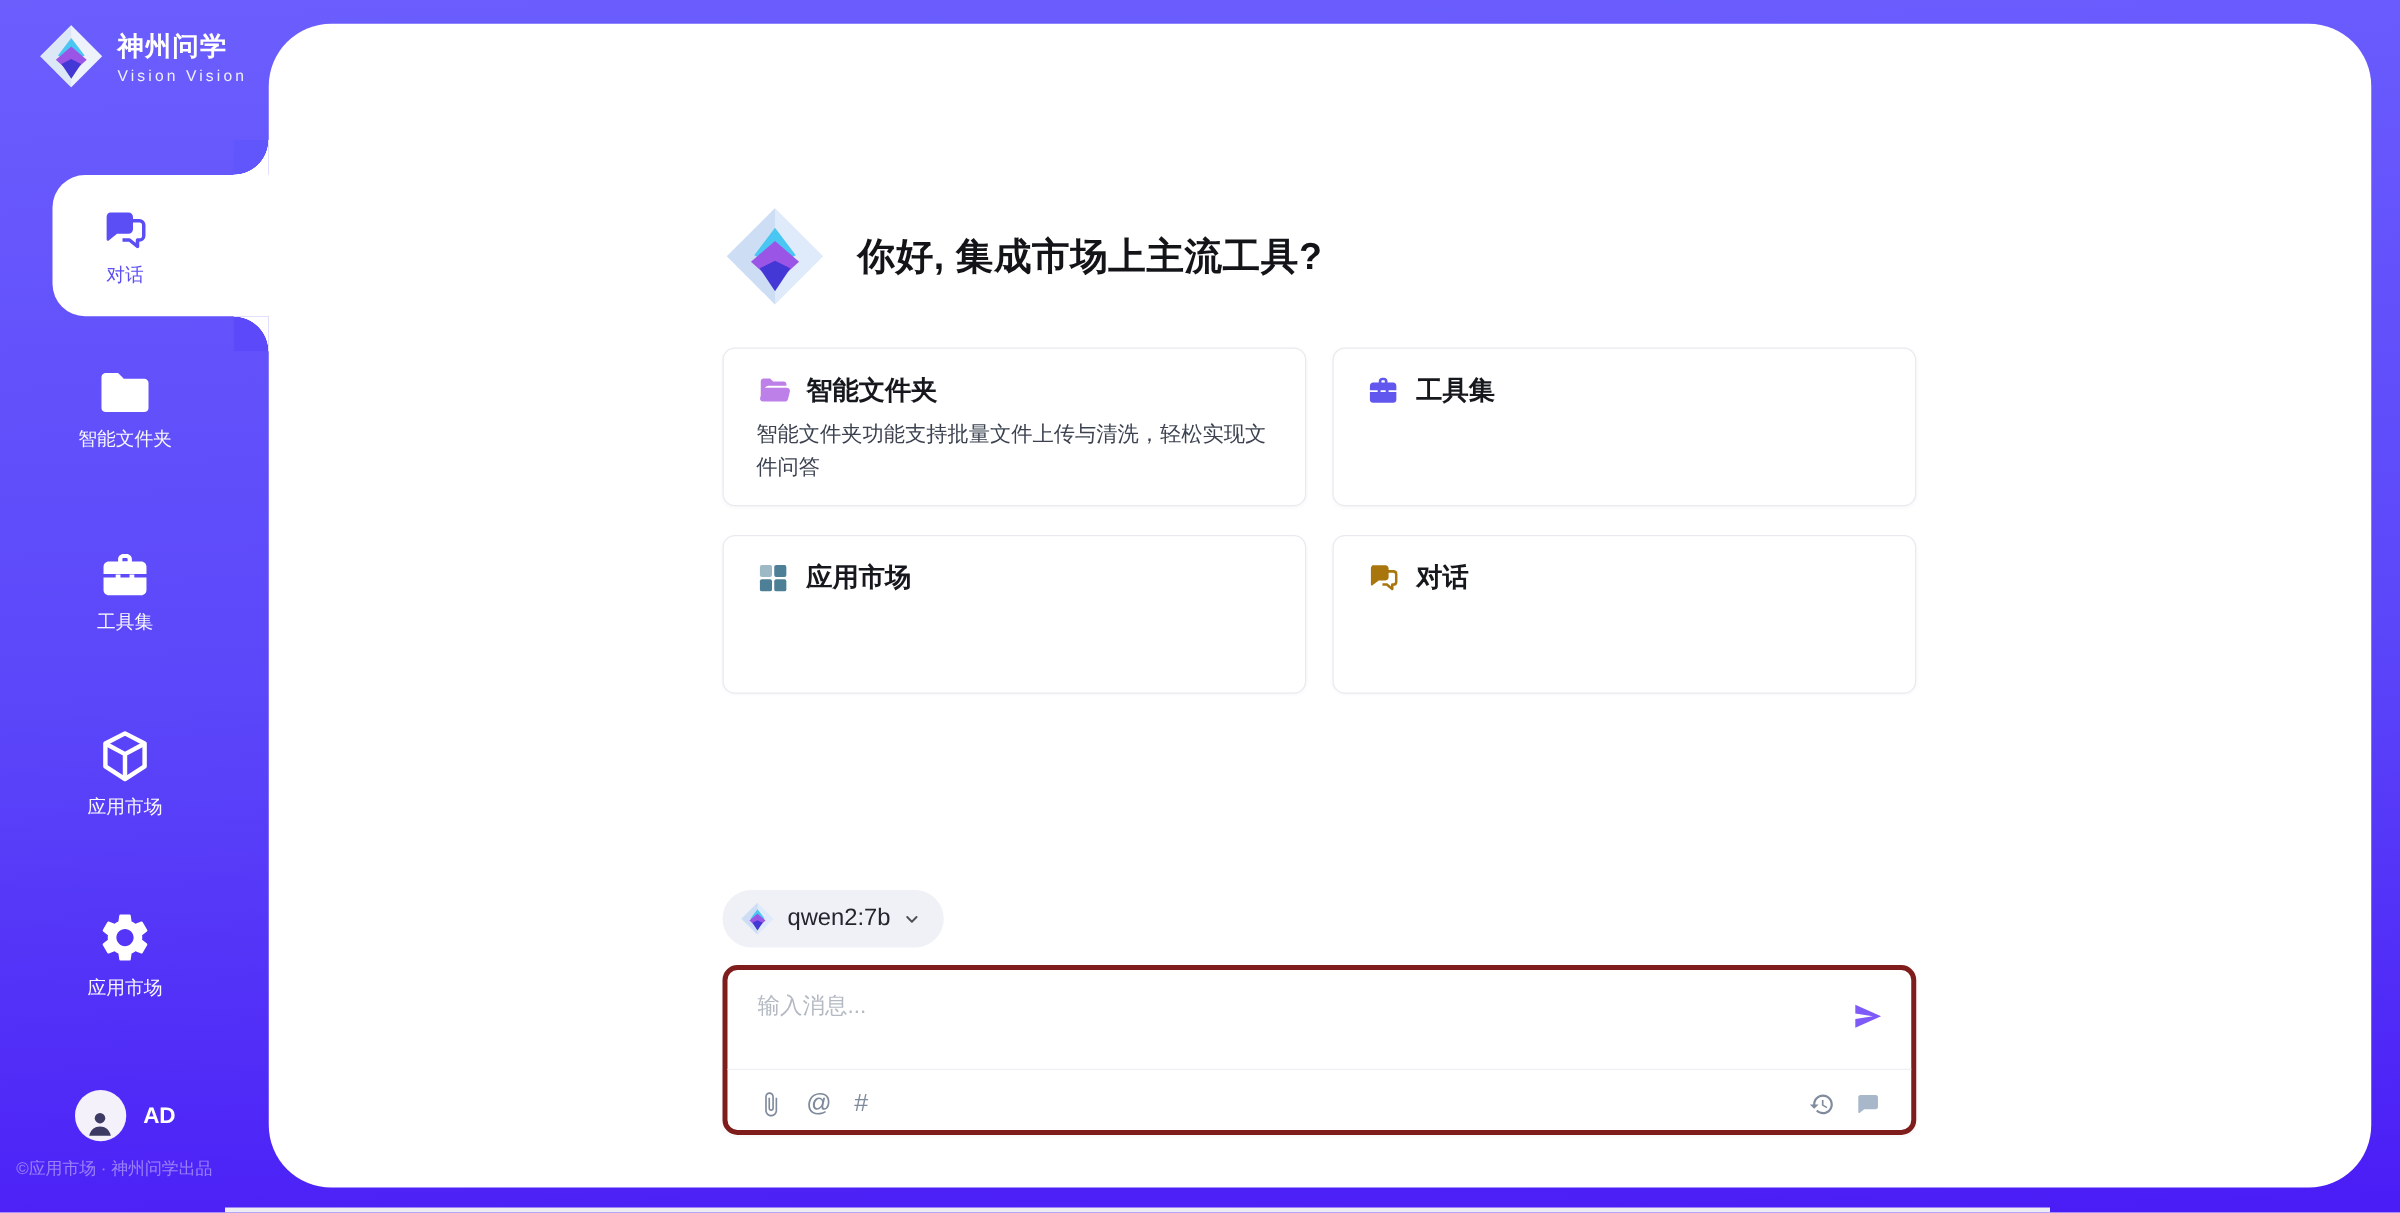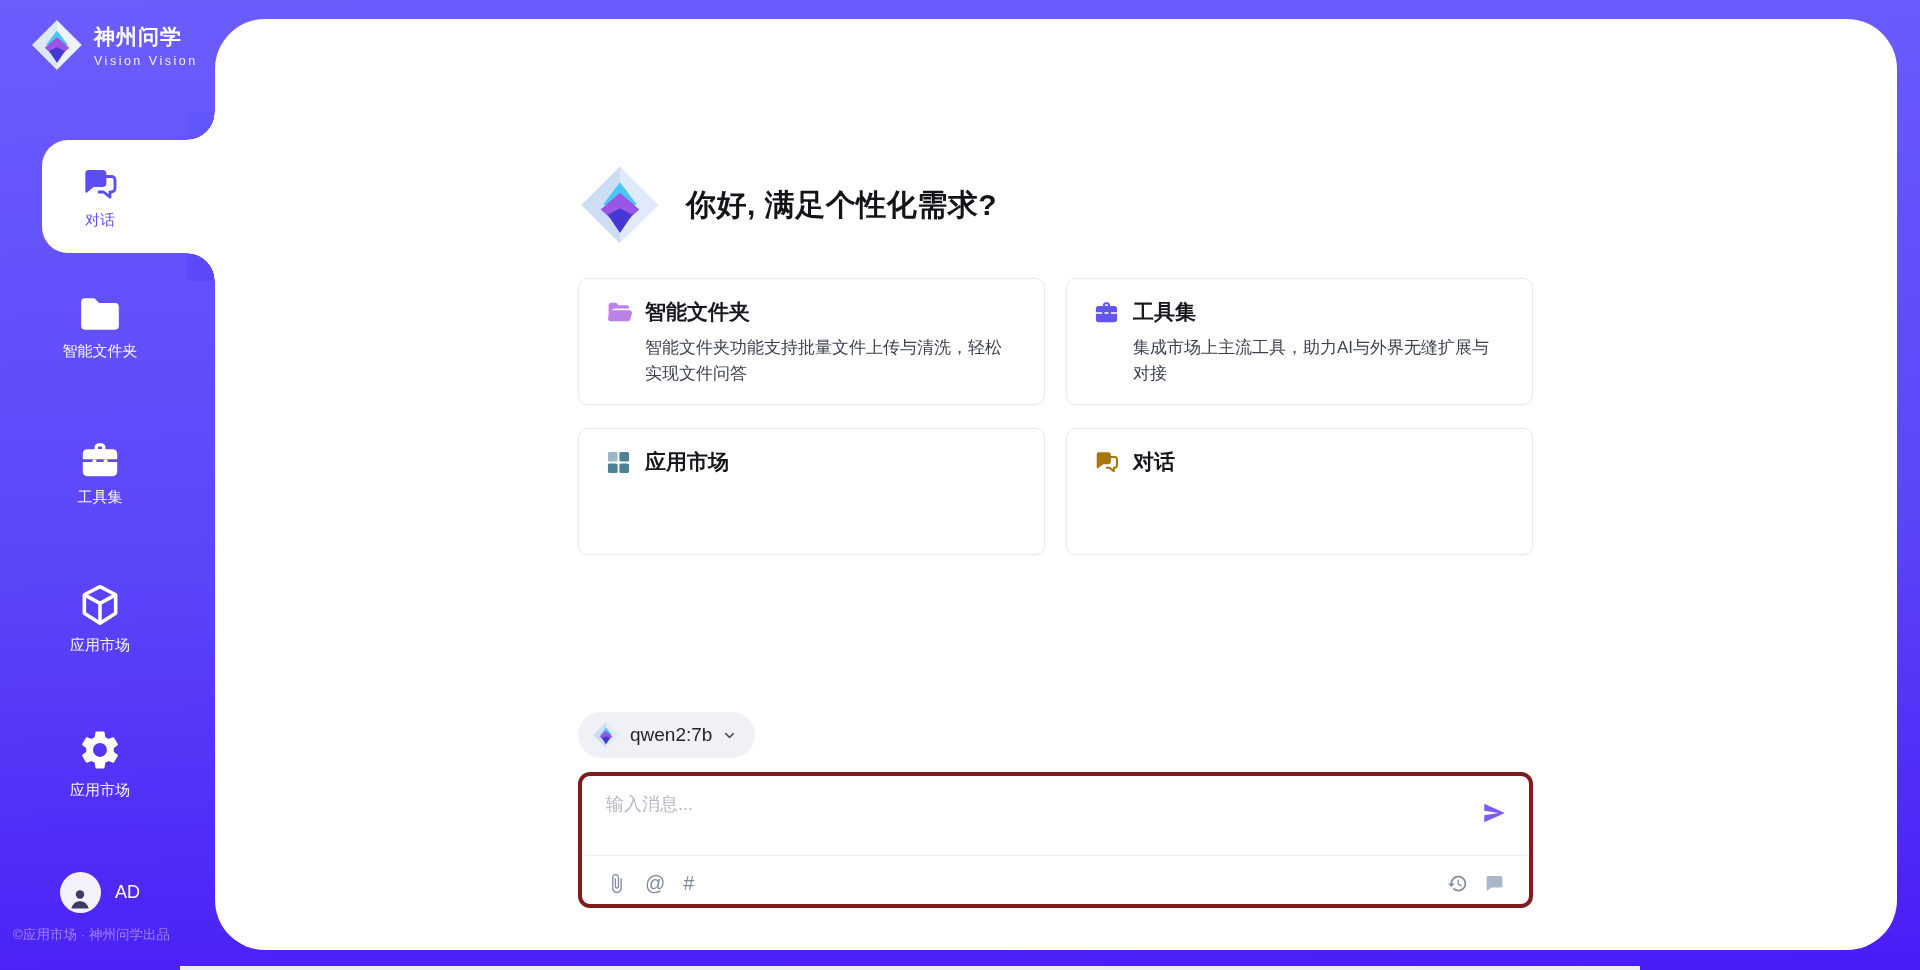--- a/index.html
+++ b/index.html
@@ -40,40 +40,40 @@
     cursor:pointer;
   }
   .nav-item .nav-label { color:rgba(255,255,255,.96); font-size:15px; }
   .nav-folder   { top:294px; }
   .nav-tools    { top:438px; }
   .nav-market   { top:582px; }
   .nav-settings { top:727px; }
 
   .user-row { position:absolute; top:872px; left:0; width:200px; display:flex; align-items:center; justify-content:center; gap:14px; }
   .avatar { width:41px; height:41px; border-radius:50%; background:#f5f1fb; display:flex; align-items:flex-end; justify-content:center; overflow:hidden; }
-  .user-name { color:#fff; font-size:18px; font-weight:400; }
+  .user-name { color:#fff; font-size:18px; font-weight:700; }
   .copyright { position:absolute; top:926px; left:13px; color:rgba(255,255,255,.42); font-size:13.5px; }
 
   .bottom-edge { position:absolute; left:180px; right:0; bottom:0; height:4px; background:#ececf2; z-index:5; }
 
   
   .content { position:absolute; left:363px; top:0; width:955px; }
 
   .greeting-row { position:absolute; top:144px; left:0; display:flex; align-items:center; gap:24px; }
   .greeting { font-size:30px; font-weight:700; color:#131418; letter-spacing:.5px; }
 
   .cards { position:absolute; top:259px; left:0; width:955px; display:grid;
            grid-template-columns:467px 467px; gap:23px 21px; }
   .card {
     height:127px; background:#fff; border:1px solid #e9eaf0; border-radius:10px;
     padding:19px 26px 0 26px; cursor:pointer; box-shadow:0 1px 3px rgba(30,30,60,.03);
   }
   .card-head { display:flex; align-items:center; gap:13px; }
   .card-title { font-size:21px; font-weight:700; color:#16181d; }
-  .card-desc { margin-top:9px; margin-left:40px; font-size:17px; line-height:1.5; color:#3c4250; }
+  .card-desc { margin-top:9px; font-size:17px; line-height:1.5; color:#3c4250; }
 
   .model-pill {
     position:absolute; top:693px; left:0; height:46px; padding:0 18px 0 14px;
     background:#f0f1f6; border-radius:23px; display:inline-flex; align-items:center; gap:10px;
     cursor:pointer;
   }
   .model-name { font-size:19px; color:#23262d;text-align:center; }
 
   .composer {
     position:absolute; top:753px; left:0; width:955px; height:136px;
@@ -174,21 +174,21 @@
     <div class="content">
 
       <div class="greeting-row">
         <svg width="84" height="84" viewBox="0 0 48 48">
           <polygon points="24,2 46,24 24,46 2,24" fill="#dfeafa"></polygon>
           <polygon points="24,2 2,24 24,46" fill="#cddef4"></polygon>
           <polygon points="24,11 33.5,23.5 24,28.5 14.5,23.5" fill="#49c6f2"></polygon>
           <polygon points="24,17 35,26.5 24,36.5 13,26.5" fill="#9a55e6"></polygon>
           <polygon points="24,26 31,29.5 24,40 17,29.5" fill="#4338d6"></polygon>
         </svg>
-        <h1 class="greeting">你好, 满足个性化需求?</h1>
+        <h1 class="greeting">你好, 集成市场上主流工具?</h1>
       </div>
 
       <div class="cards">
 
         <article class="card">
           <div class="card-head">
             <svg width="27" height="27" viewBox="0 0 24 24">
               <g fill="#bd80e8">
                 <path d="M3.2 5.4c0-1.1.9-2 2-2h4.7l2.1 2.1h7.5c1.1 0 2 .9 2 2v1H8.8c-1.4 0-2.6 1-2.9 2.3l-2.7 7.6V5.4z"></path>
                 <path d="M8.8 10h13.1c1.3 0 2.3 1.3 2 2.6l-1.3 5.3c-.3 1.1-1.2 1.9-2.3 1.9H4.7c-1.3 0-2.3-1.3-1.9-2.6l1.7-5.5c.3-1 1.2-1.7 2.3-1.7z"></path>
@@ -202,21 +202,20 @@
         <article class="card">
           <div class="card-head">
             <svg width="27" height="27" viewBox="0 0 24 24">
               <g fill="#6156ee">
                 <path d="M8.9 6.3V5.2c0-1.3 1.1-2.4 2.4-2.4h1.4c1.3 0 2.4 1.1 2.4 2.4v1.1h4.1c1.2 0 2.2 1 2.2 2.2v3.2H2.6V8.5c0-1.2 1-2.2 2.2-2.2h4.1zm1.9-.1h2.4v-1c0-.3-.2-.5-.5-.5h-1.4c-.3 0-.5.2-.5.5v1z"></path>
                 <path d="M2.6 13h5.5v-1.4h2.1V13h3.6v-1.4h2.1V13h5.5v5.5c0 1.2-1 2.2-2.2 2.2H4.8c-1.2 0-2.2-1-2.2-2.2V13z"></path>
               </g>
             </svg>
             <span class="card-title">工具集</span>
           </div>
-          <p class="card-desc">集成市场上主流工具，助力AI与外界无缝扩展与对接</p>
         </article>
 
         <article class="card">
           <div class="card-head">
             <svg width="27" height="27" viewBox="0 0 24 24">
               <g fill="#4d7f96">
                 <rect x="2.6" y="2.6" width="8.6" height="8.6" rx="1.4" opacity="0.55"></rect>
                 <rect x="12.8" y="2.6" width="8.6" height="8.6" rx="1.4"></rect>
                 <rect x="2.6" y="12.8" width="8.6" height="8.6" rx="1.4"></rect>
                 <rect x="12.8" y="12.8" width="8.6" height="8.6" rx="1.4"></rect>

